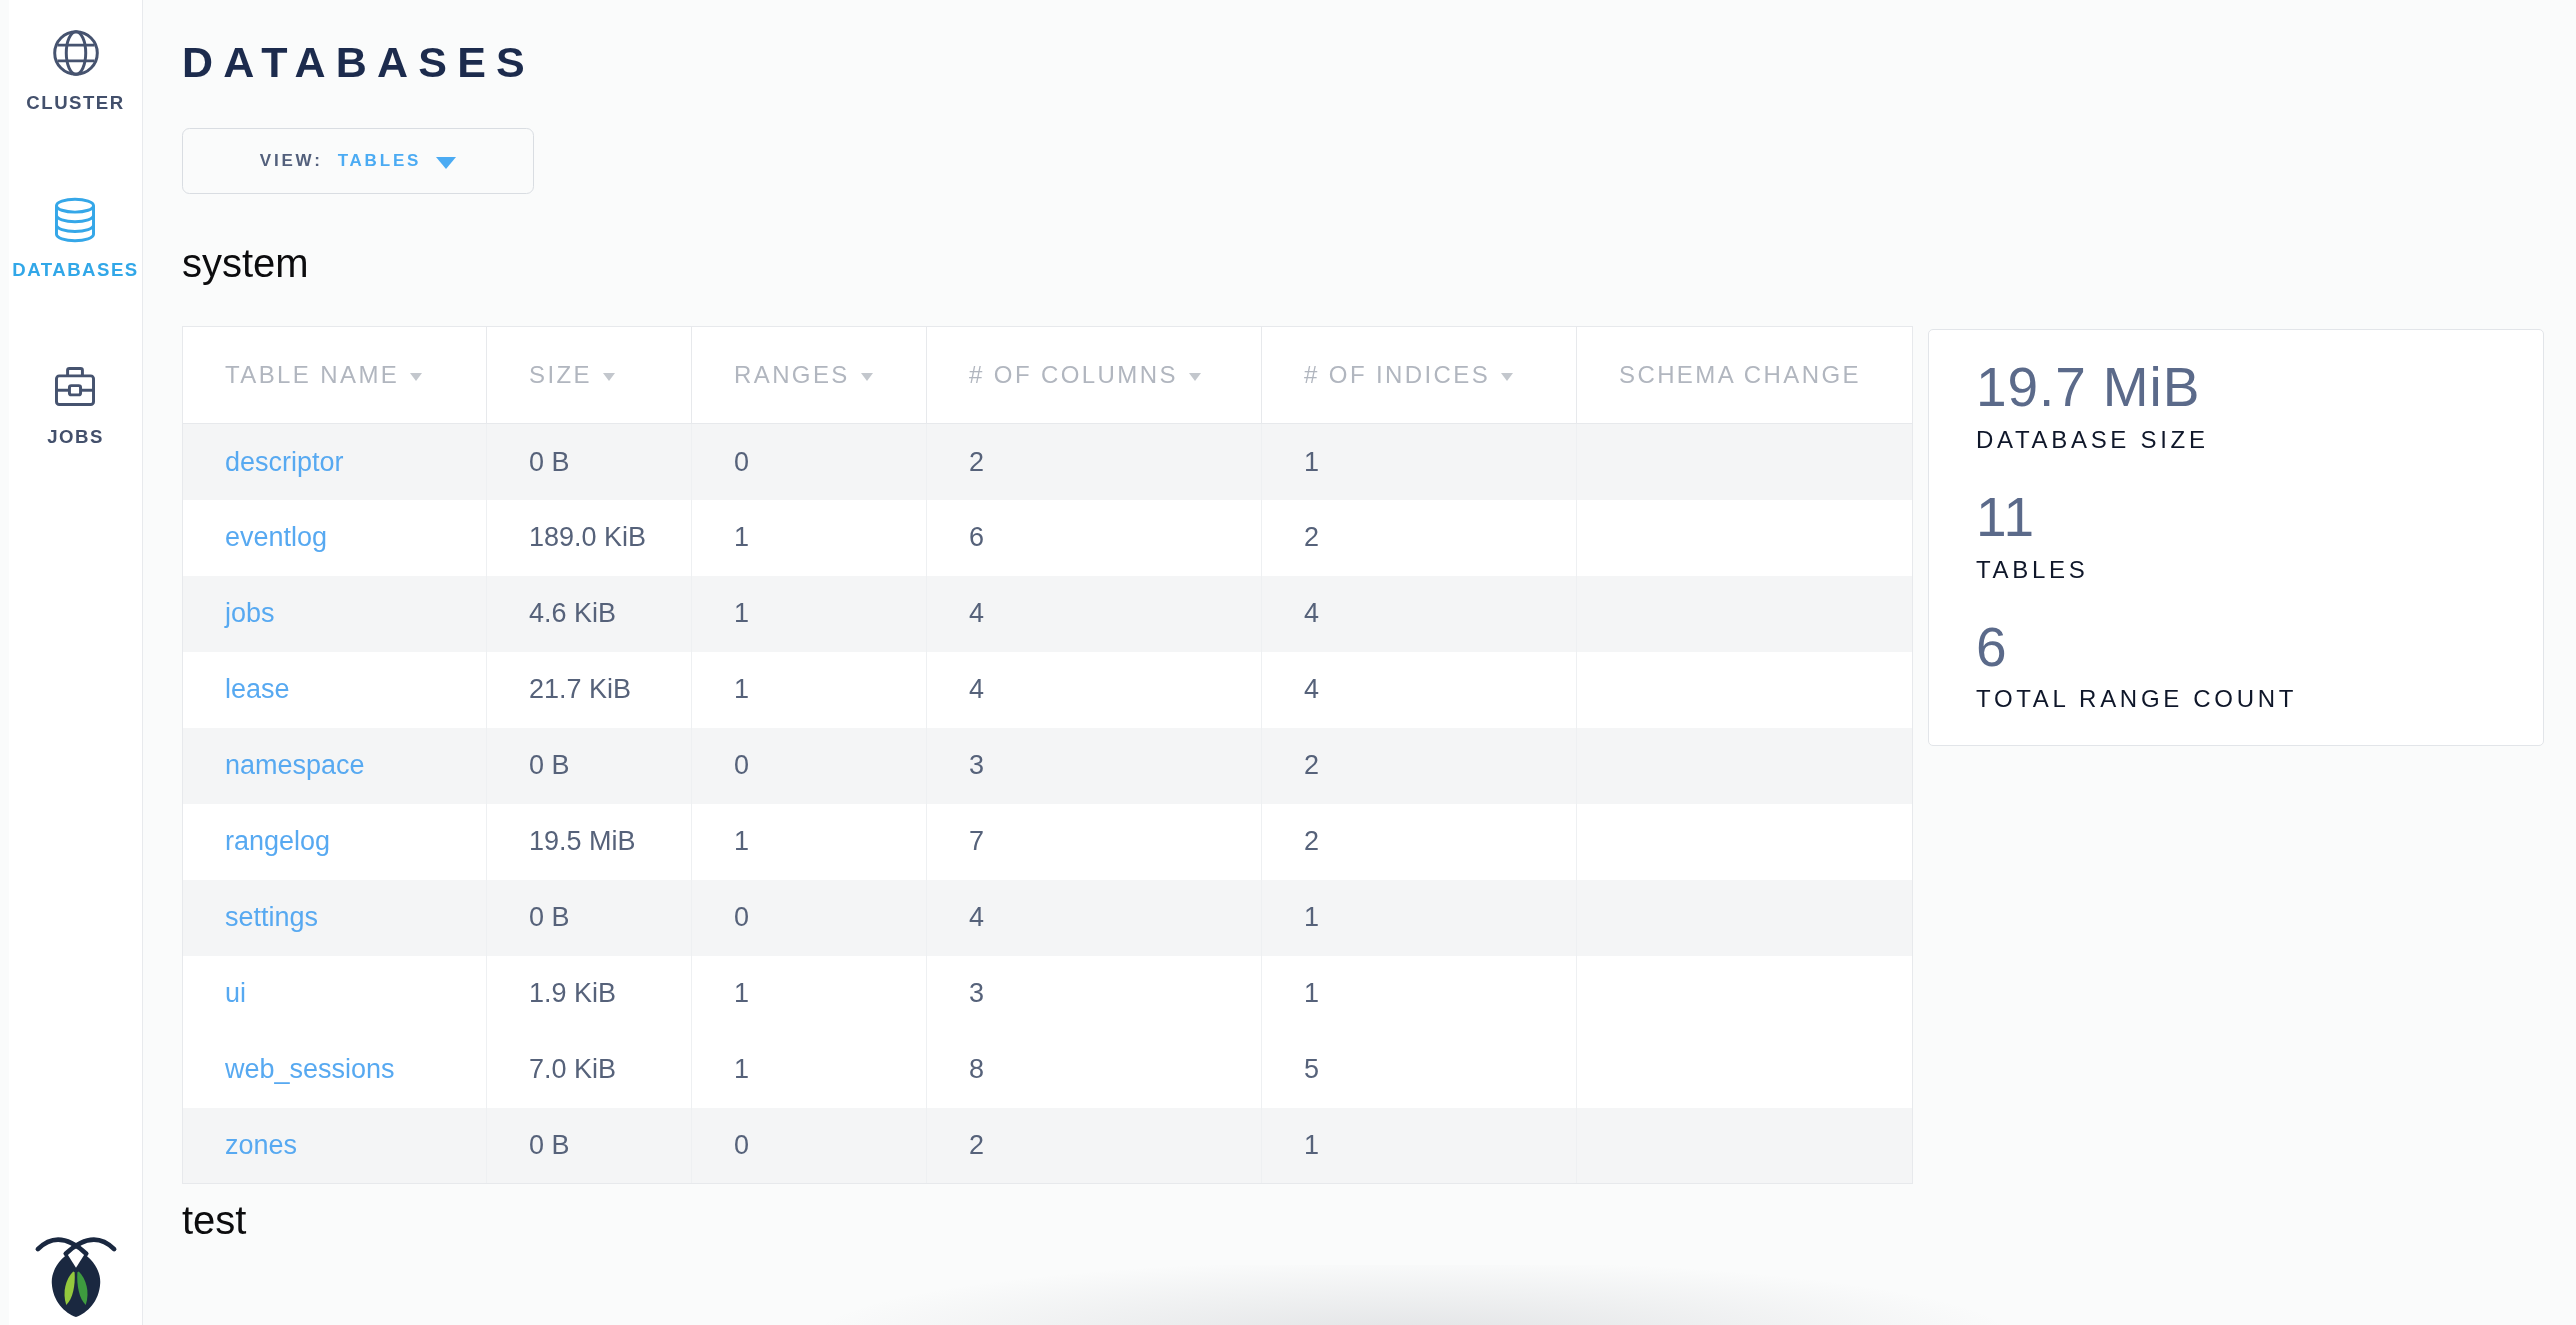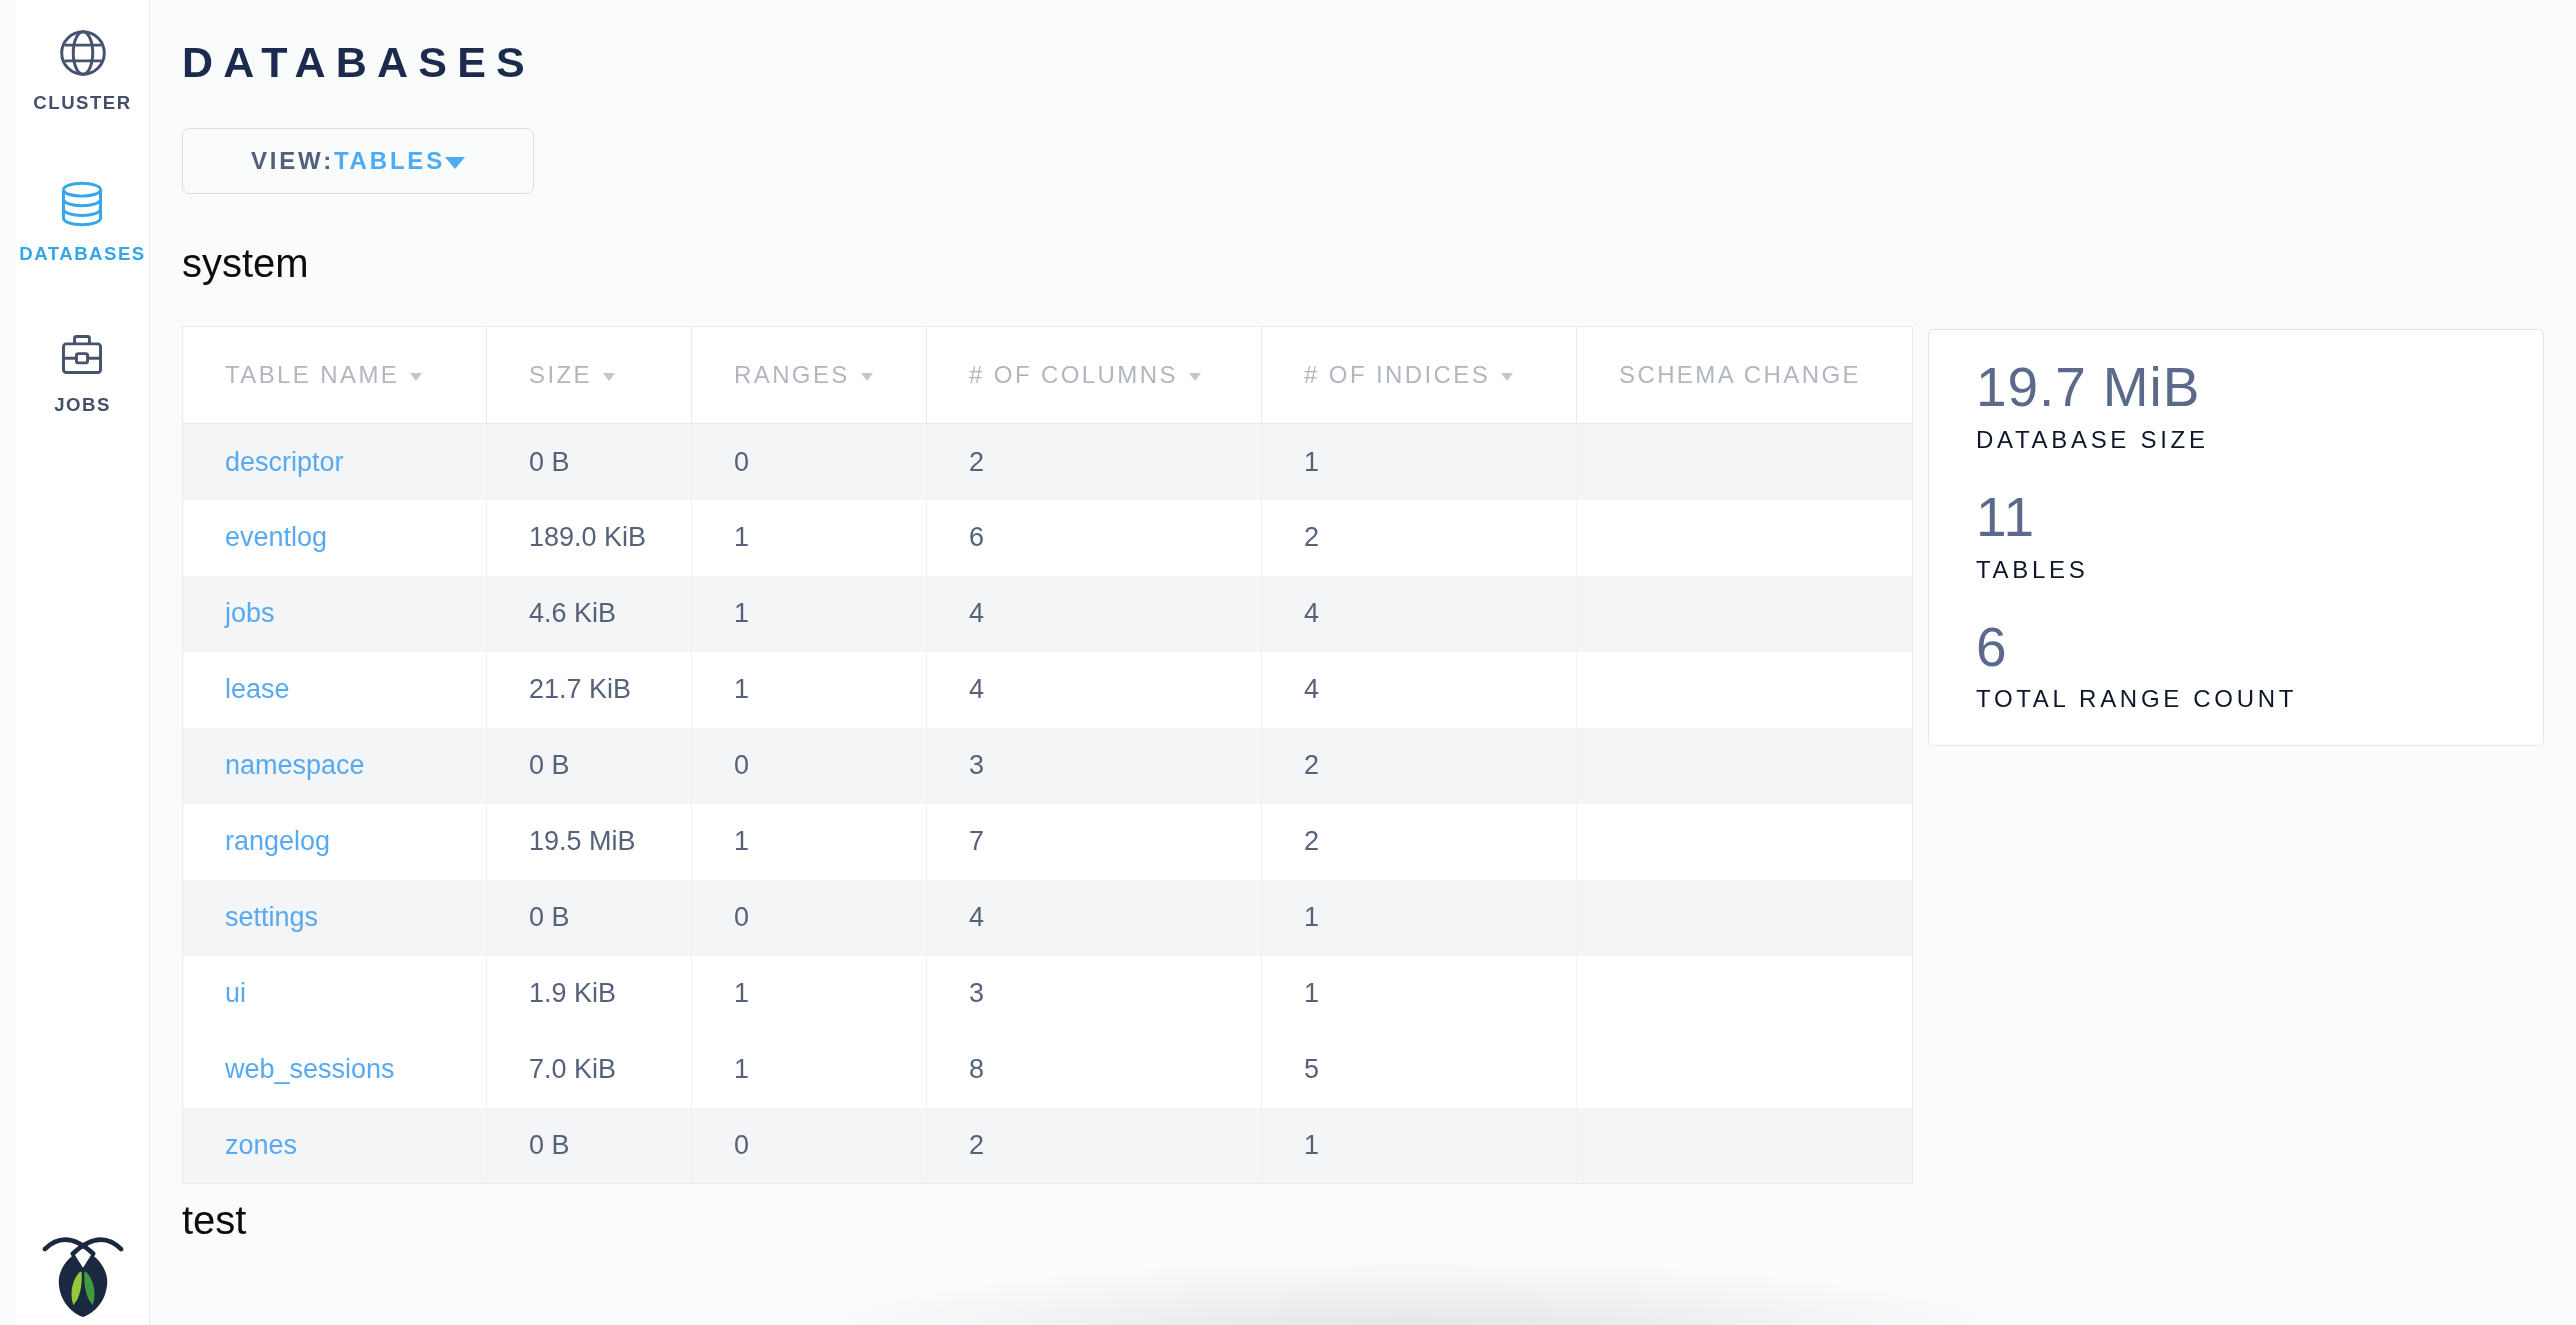--- a/index.html
+++ b/index.html
@@ -3,41 +3,41 @@
 <meta charset="utf-8">
 <style>
   * { margin:0; padding:0; box-sizing:border-box; }
   html,body { background:#fafbfb; }
   .app {
     position:relative; width:2576px; height:1325px; overflow:hidden;
     font-family:"Liberation Sans", sans-serif; background:#fafbfb;
   }
   
   .sidebar {
-    position:absolute; left:16px; top:0; bottom:0; width:134px;
+    position:absolute; left:9px; top:0; bottom:0; width:134px;
     background:#ffffff; border-right:1.9px solid #e8eaed;
-    display:flex; flex-direction:column; align-items:center; padding-top:28px;
+    display:flex; flex-direction:column; align-items:center; padding-top:28px;gap:16px;
   }
   .nav-item { display:flex; flex-direction:column; align-items:center; cursor:pointer; margin-bottom:65px; }
   .nav-item .icon { width:50px; height:50px; display:block; }
   .nav-item .nav-label {
     margin-top:14px; font-size:18.6px; font-weight:700; letter-spacing:1.5px;
     color:#43506c; white-space:nowrap;
   }
   .nav-item.active .nav-label { color:#31a7e8; }
   .sidebar-logo { position:absolute; bottom:7.4px; left:50%; transform:translateX(-50%); width:93px; height:95px; }
   
   .content { position:absolute; left:136px; top:0; right:0; bottom:0; padding:39px 0 0 46px; }
   .page-title {
     font-size:43px; font-weight:700; letter-spacing:10.2px; color:#1c2b4d; line-height:1.1;
   }
   .view-dropdown {
     margin-top:42px; width:352px; height:66px; border:1.9px solid #d9dde2; border-radius:7.4px;
-    background:transparent; display:flex; align-items:center; justify-content:center; 
-    font-size:24px; font-weight:700; letter-spacing:2.8px; cursor:pointer;
+    background:transparent; display:flex; align-items:center; justify-content:center; gap:15px;
+    font-size:17px; font-weight:700; letter-spacing:2.8px; cursor:pointer;
   }
   .view-dropdown .view-label { color:#53607c; }
   .view-dropdown .view-value { color:#4babf3; }
   .dd-caret {
     width:0; height:0; border-left:10.2px solid transparent; border-right:10.2px solid transparent;
     border-top:12px solid #4babf3; margin-top:2.8px;
   }
   .section-name { margin-top:46px; font-size:40px; font-weight:500; color:#0c0c0e; line-height:1.15; }
   .section-name.test { margin-top:13px; }
   .section-body { display:flex; align-items:flex-start; margin-top:40px; }

